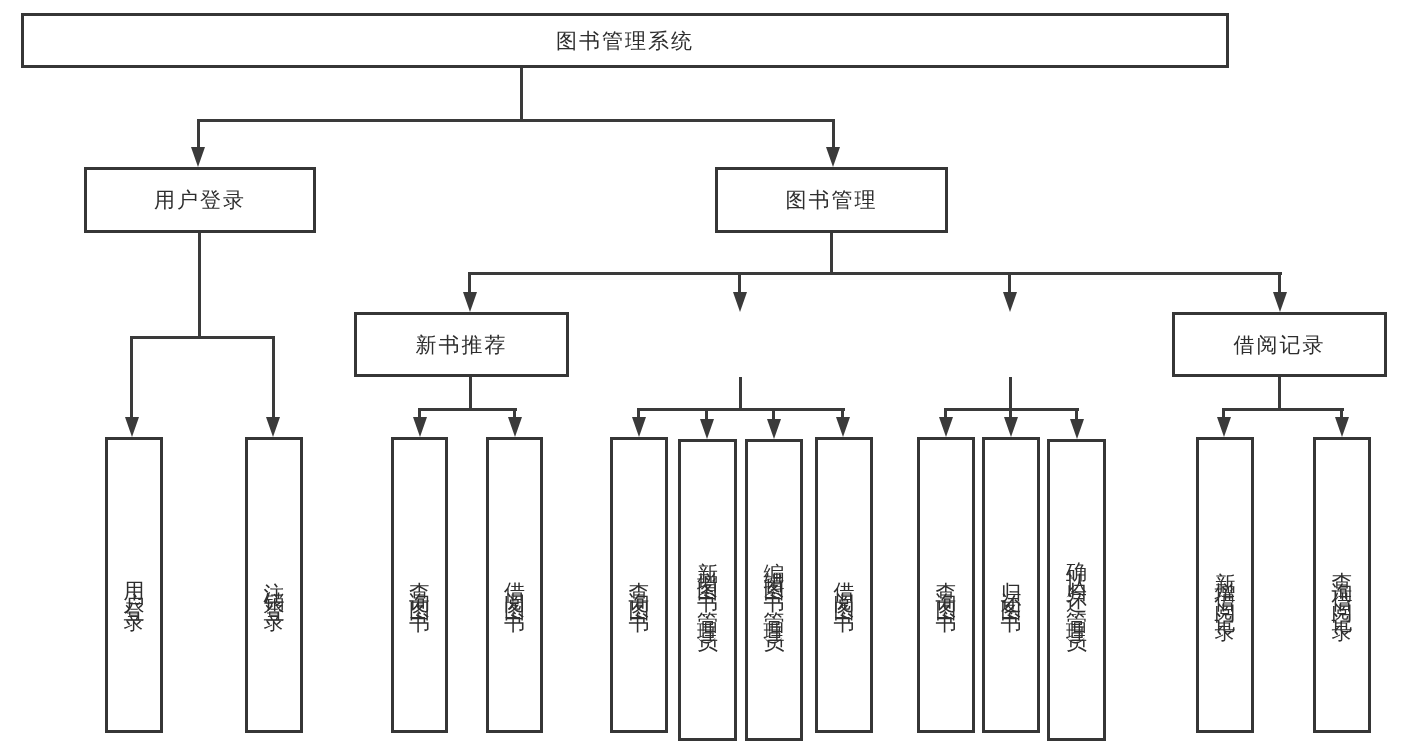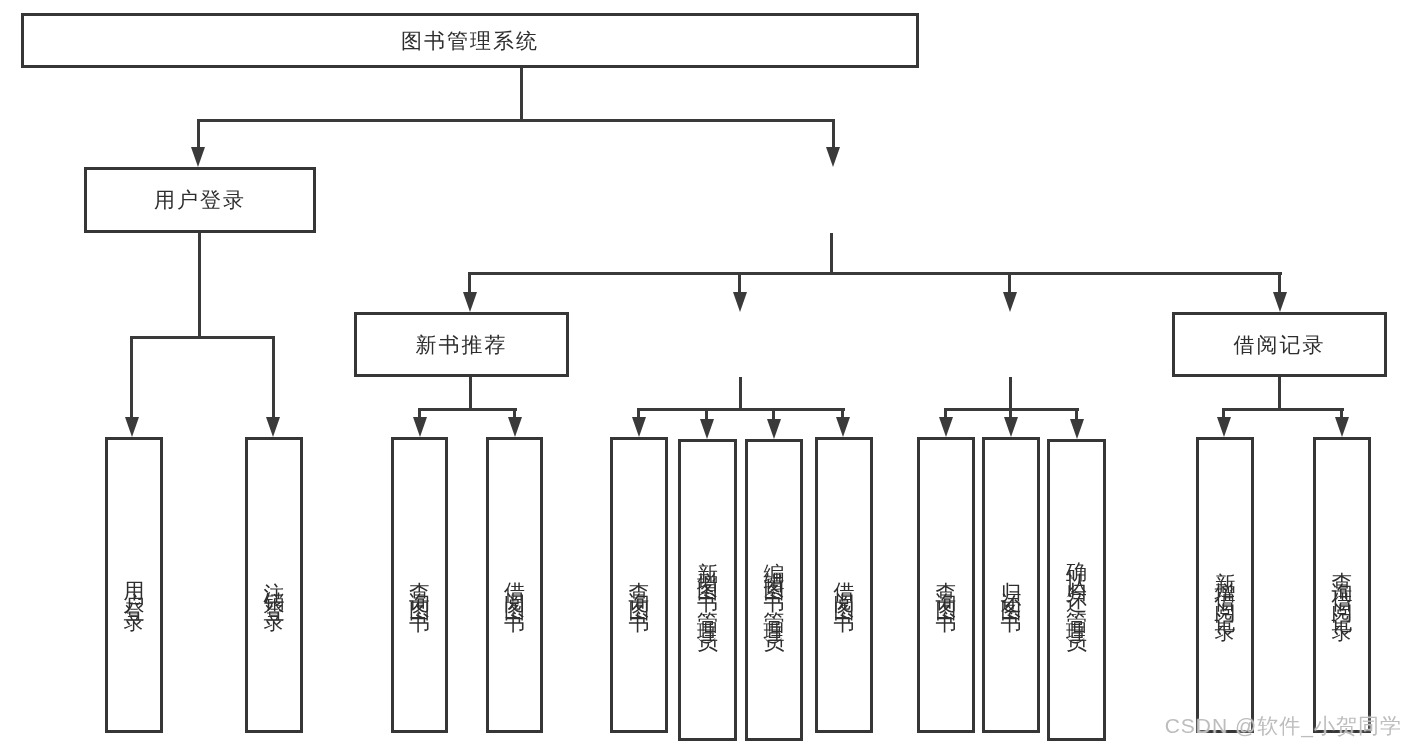--- a/index.html
+++ b/index.html
@@ -114,26 +114,29 @@
   <div class="ln" style="left:1075px;top:408px;width:3px;height:13px"></div>
   <div class="ah" style="left:1070px;top:419px"></div>
 
   <div class="ln" style="left:1278px;top:377px;width:3px;height:31px"></div>
   <div class="ln" style="left:1222px;top:408px;width:122px;height:3px"></div>
   <div class="ln" style="left:1222px;top:408px;width:3px;height:12px"></div>
   <div class="ah" style="left:1217px;top:417px"></div>
   <div class="ln" style="left:1340px;top:408px;width:3px;height:12px"></div>
   <div class="ah" style="left:1335px;top:417px"></div>
 
-  <div class="box" style="left:21px;top:13px;width:898px;height:55px">
+  <div class="box" style="left:21px;top:13px;width:1208px;height:55px">
     <span>图书管理系统</span>
   </div>
 
   <div class="box" style="left:84px;top:167px;width:232px;height:66px">
     <span>用户登录</span>
+  </div>
+  <div class="box" style="left:715px;top:167px;width:233px;height:66px">
+    <span>图书管理</span>
   </div>
 
   <div class="box" style="left:354px;top:312px;width:215px;height:65px">
     <span>新书推荐</span>
   </div>
   <div class="box" style="left:1172px;top:312px;width:215px;height:65px">
     <span>借阅记录</span>
   </div>
 
   <div class="vbox" style="left:105px;top:437px;width:58px;height:296px">
@@ -173,15 +176,14 @@
     <span>确认归还（管理员）</span>
   </div>
 
   <div class="vbox" style="left:1196px;top:437px;width:58px;height:296px">
     <span>新增借阅记录</span>
   </div>
   <div class="vbox" style="left:1313px;top:437px;width:58px;height:296px">
     <span>查询借阅记录</span>
   </div>
 
-  <div class="watermark">CSDN @软件_小贺同学</div>
 
 </div>
 
 </body></html>

